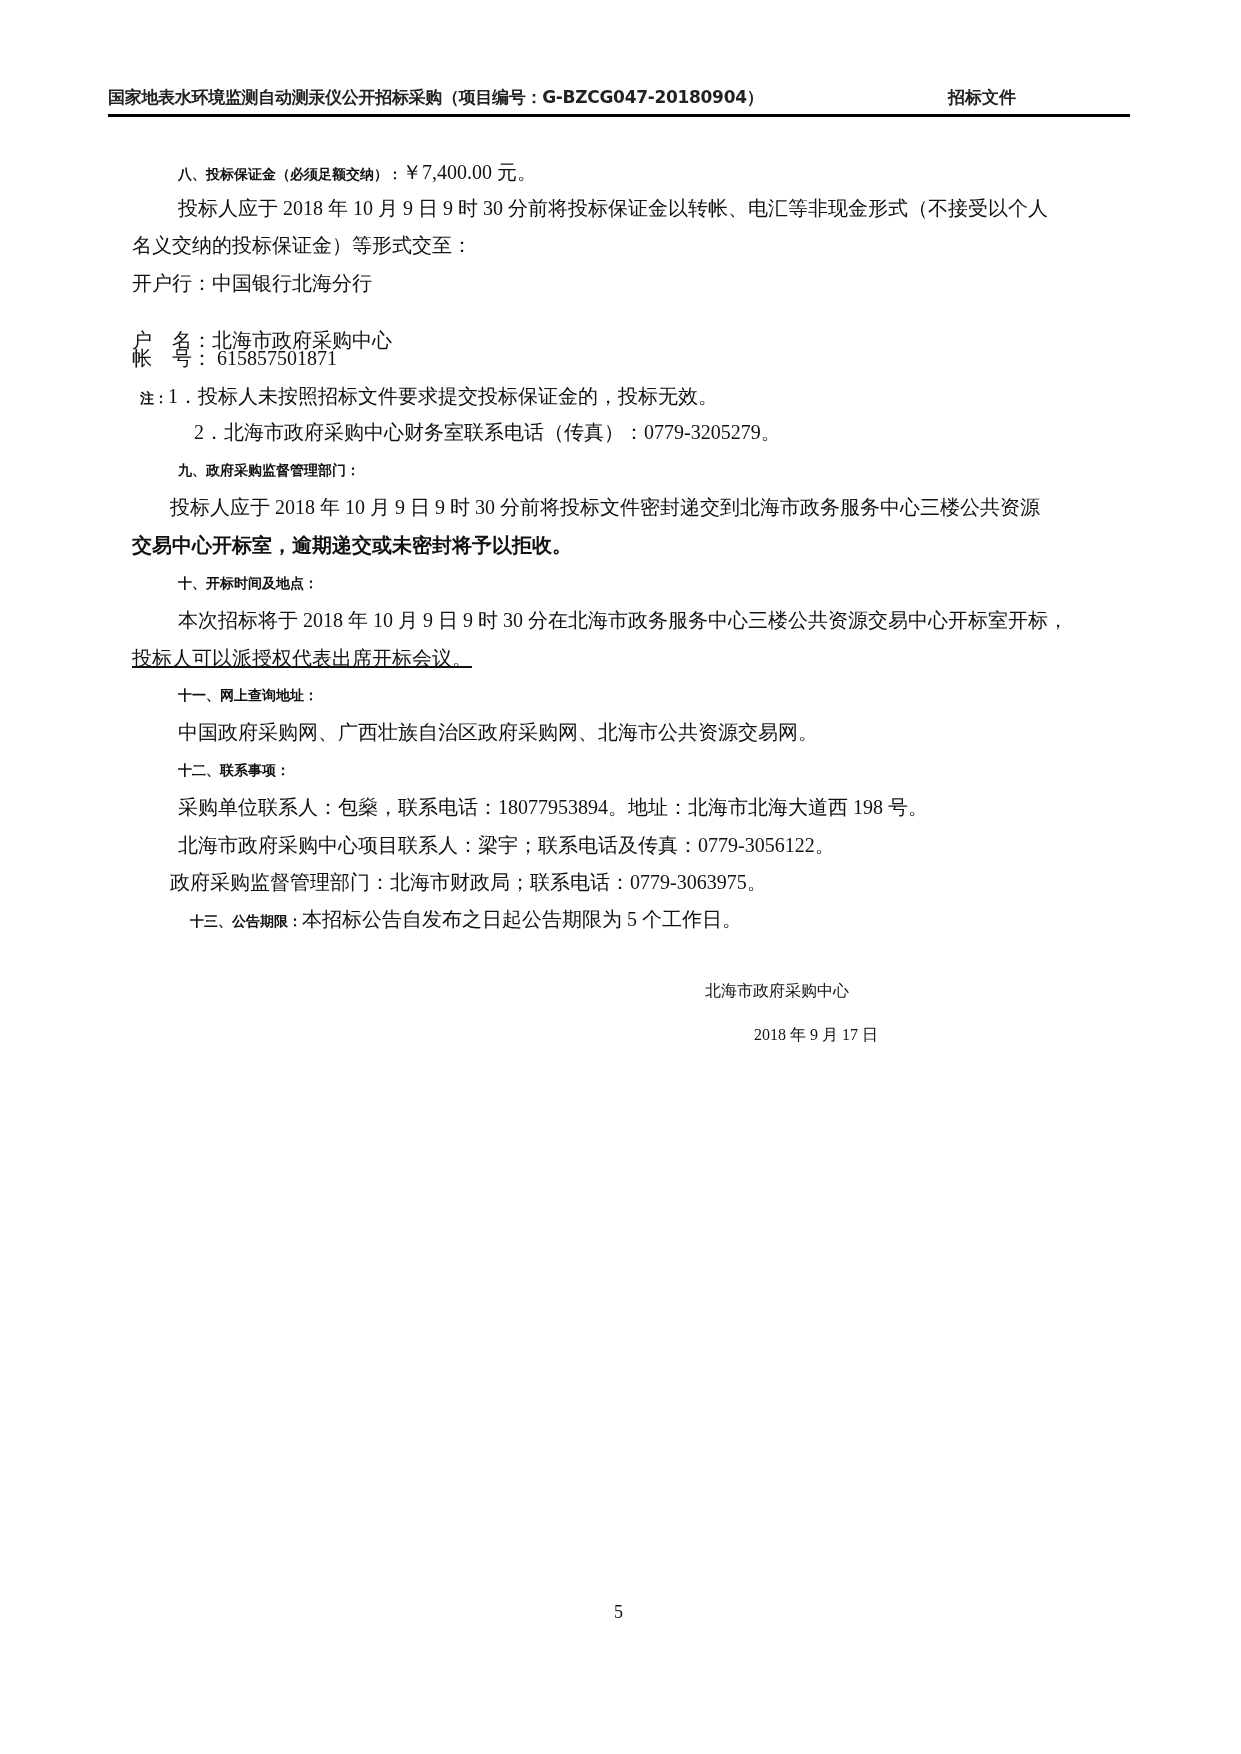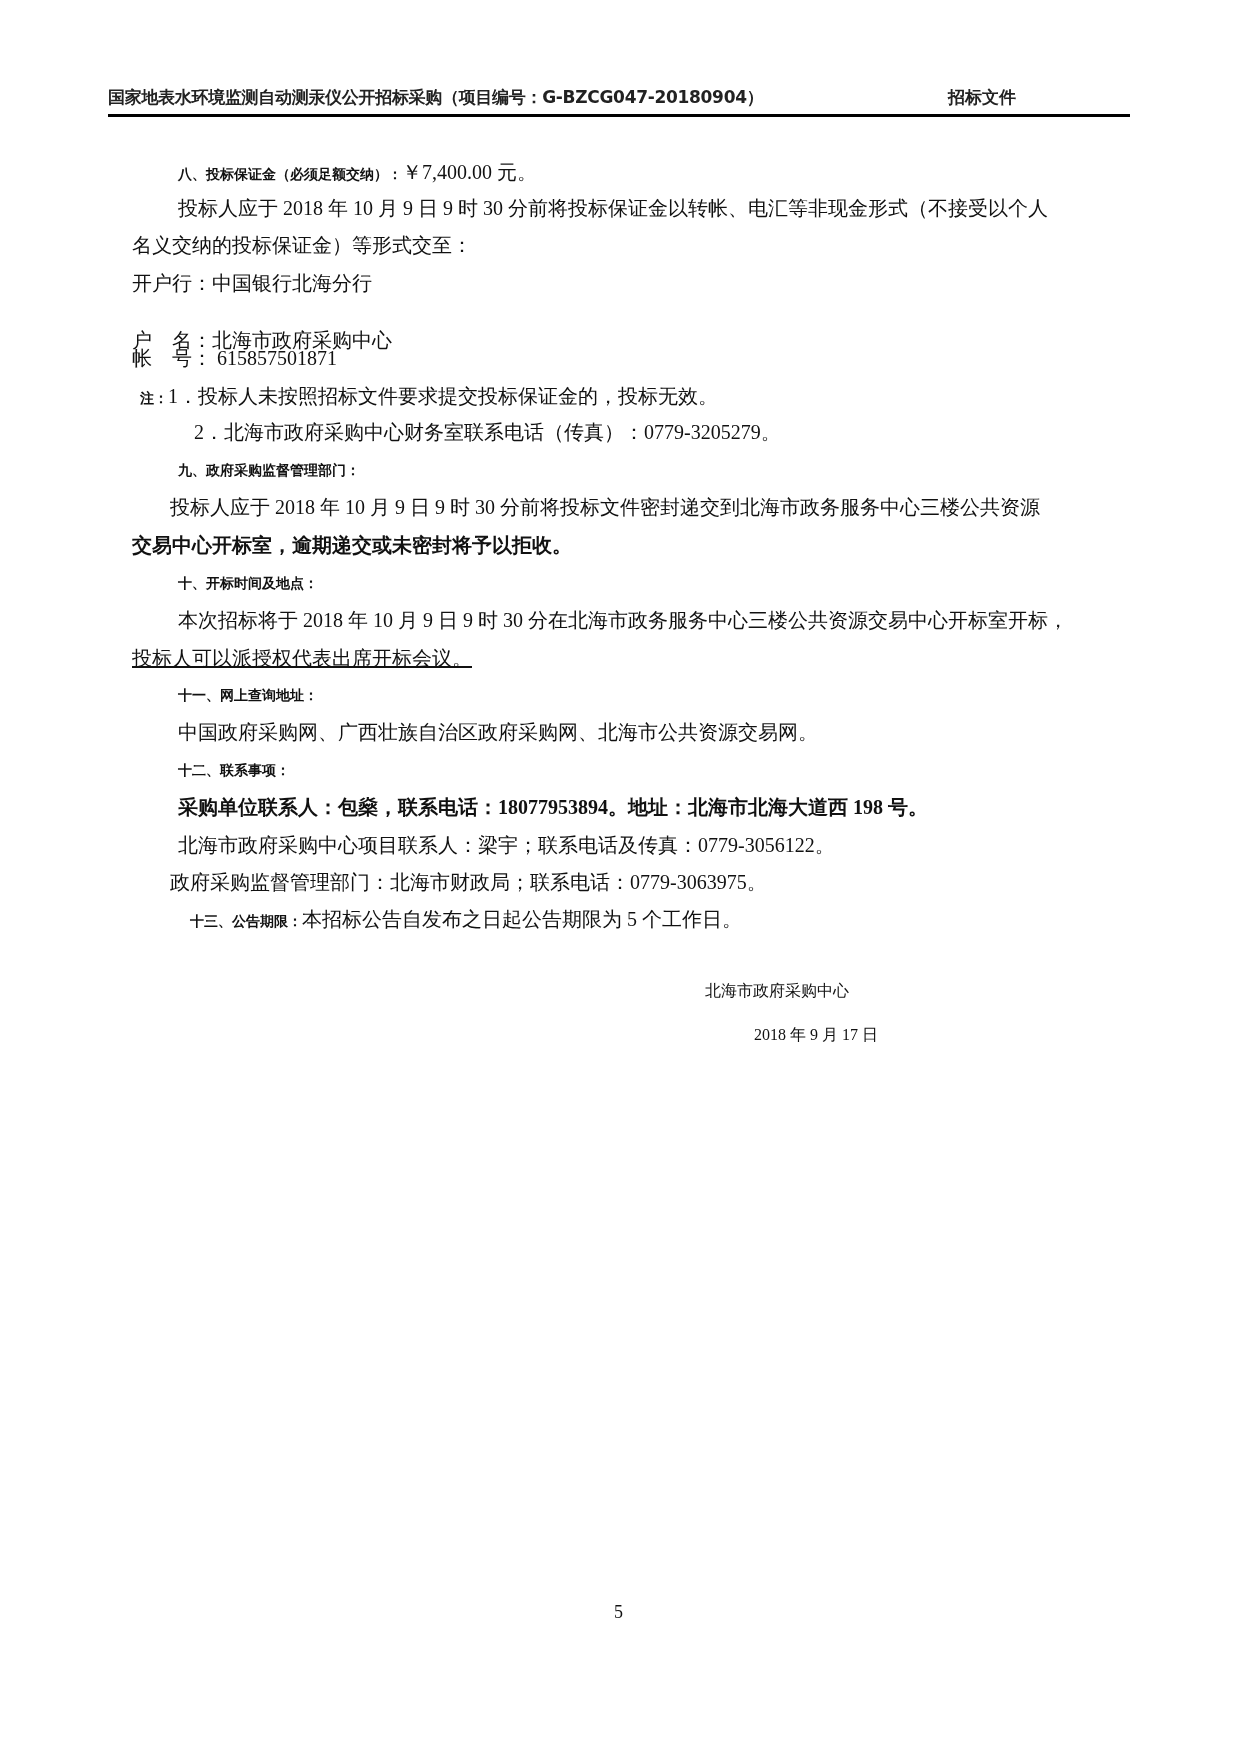--- a/index.html
+++ b/index.html
@@ -42,21 +42,21 @@
 <div class="line" style="left:132px; top:530px;font-weight:bold;">交易中心开标室，逾期递交或未密封将予以拒收。</div>
 
 <div class="line bold" style="left:178px; top:568px;">十、开标时间及地点：</div>
 <div class="line" style="left:178px; top:605px;">本次招标将于 2018 年 10 月 9 日 9 时 30 分在北海市政务服务中心三楼公共资源交易中心开标室开标，</div>
 <div class="line" style="left:132px; top:643px;text-decoration:underline;">投标人可以派授权代表出席开标会议。</div>
 
 <div class="line bold" style="left:178px; top:680px;">十一、网上查询地址：</div>
 <div class="line" style="left:178px; top:717px;">中国政府采购网、广西壮族自治区政府采购网、北海市公共资源交易网。</div>
 
 <div class="line bold" style="left:178px; top:755px;">十二、联系事项：</div>
-<div class="line" style="left:178px; top:792px;font-weight:bold;">采购单位联系人：包燊，联系电话：18077953894。地址：北海市北海大道西 198 号。</div>
+<div class="line" style="left:178px; top:792px;">采购单位联系人：包燊，联系电话：18077953894。地址：北海市北海大道西 198 号。</div>
 <div class="line" style="left:178px; top:830px;">北海市政府采购中心项目联系人：梁宇；联系电话及传真：0779-3056122。</div>
 <div class="line" style="left:170px; top:867px;">政府采购监督管理部门：北海市财政局；联系电话：0779-3063975。</div>
 
 <div class="line" style="left:190px; top:904px;">
   <span class="bold">十三、公告期限：</span><span>本招标公告自发布之日起公告期限为 5 个工作日。</span>
 </div>
 
 <div class="sig" style="left:705px; top:976px;">北海市政府采购中心</div>
 <div class="sig" style="left:718px; top:1020px;margin-left:36px;">2018 年 9 月 17 日</div>
 

